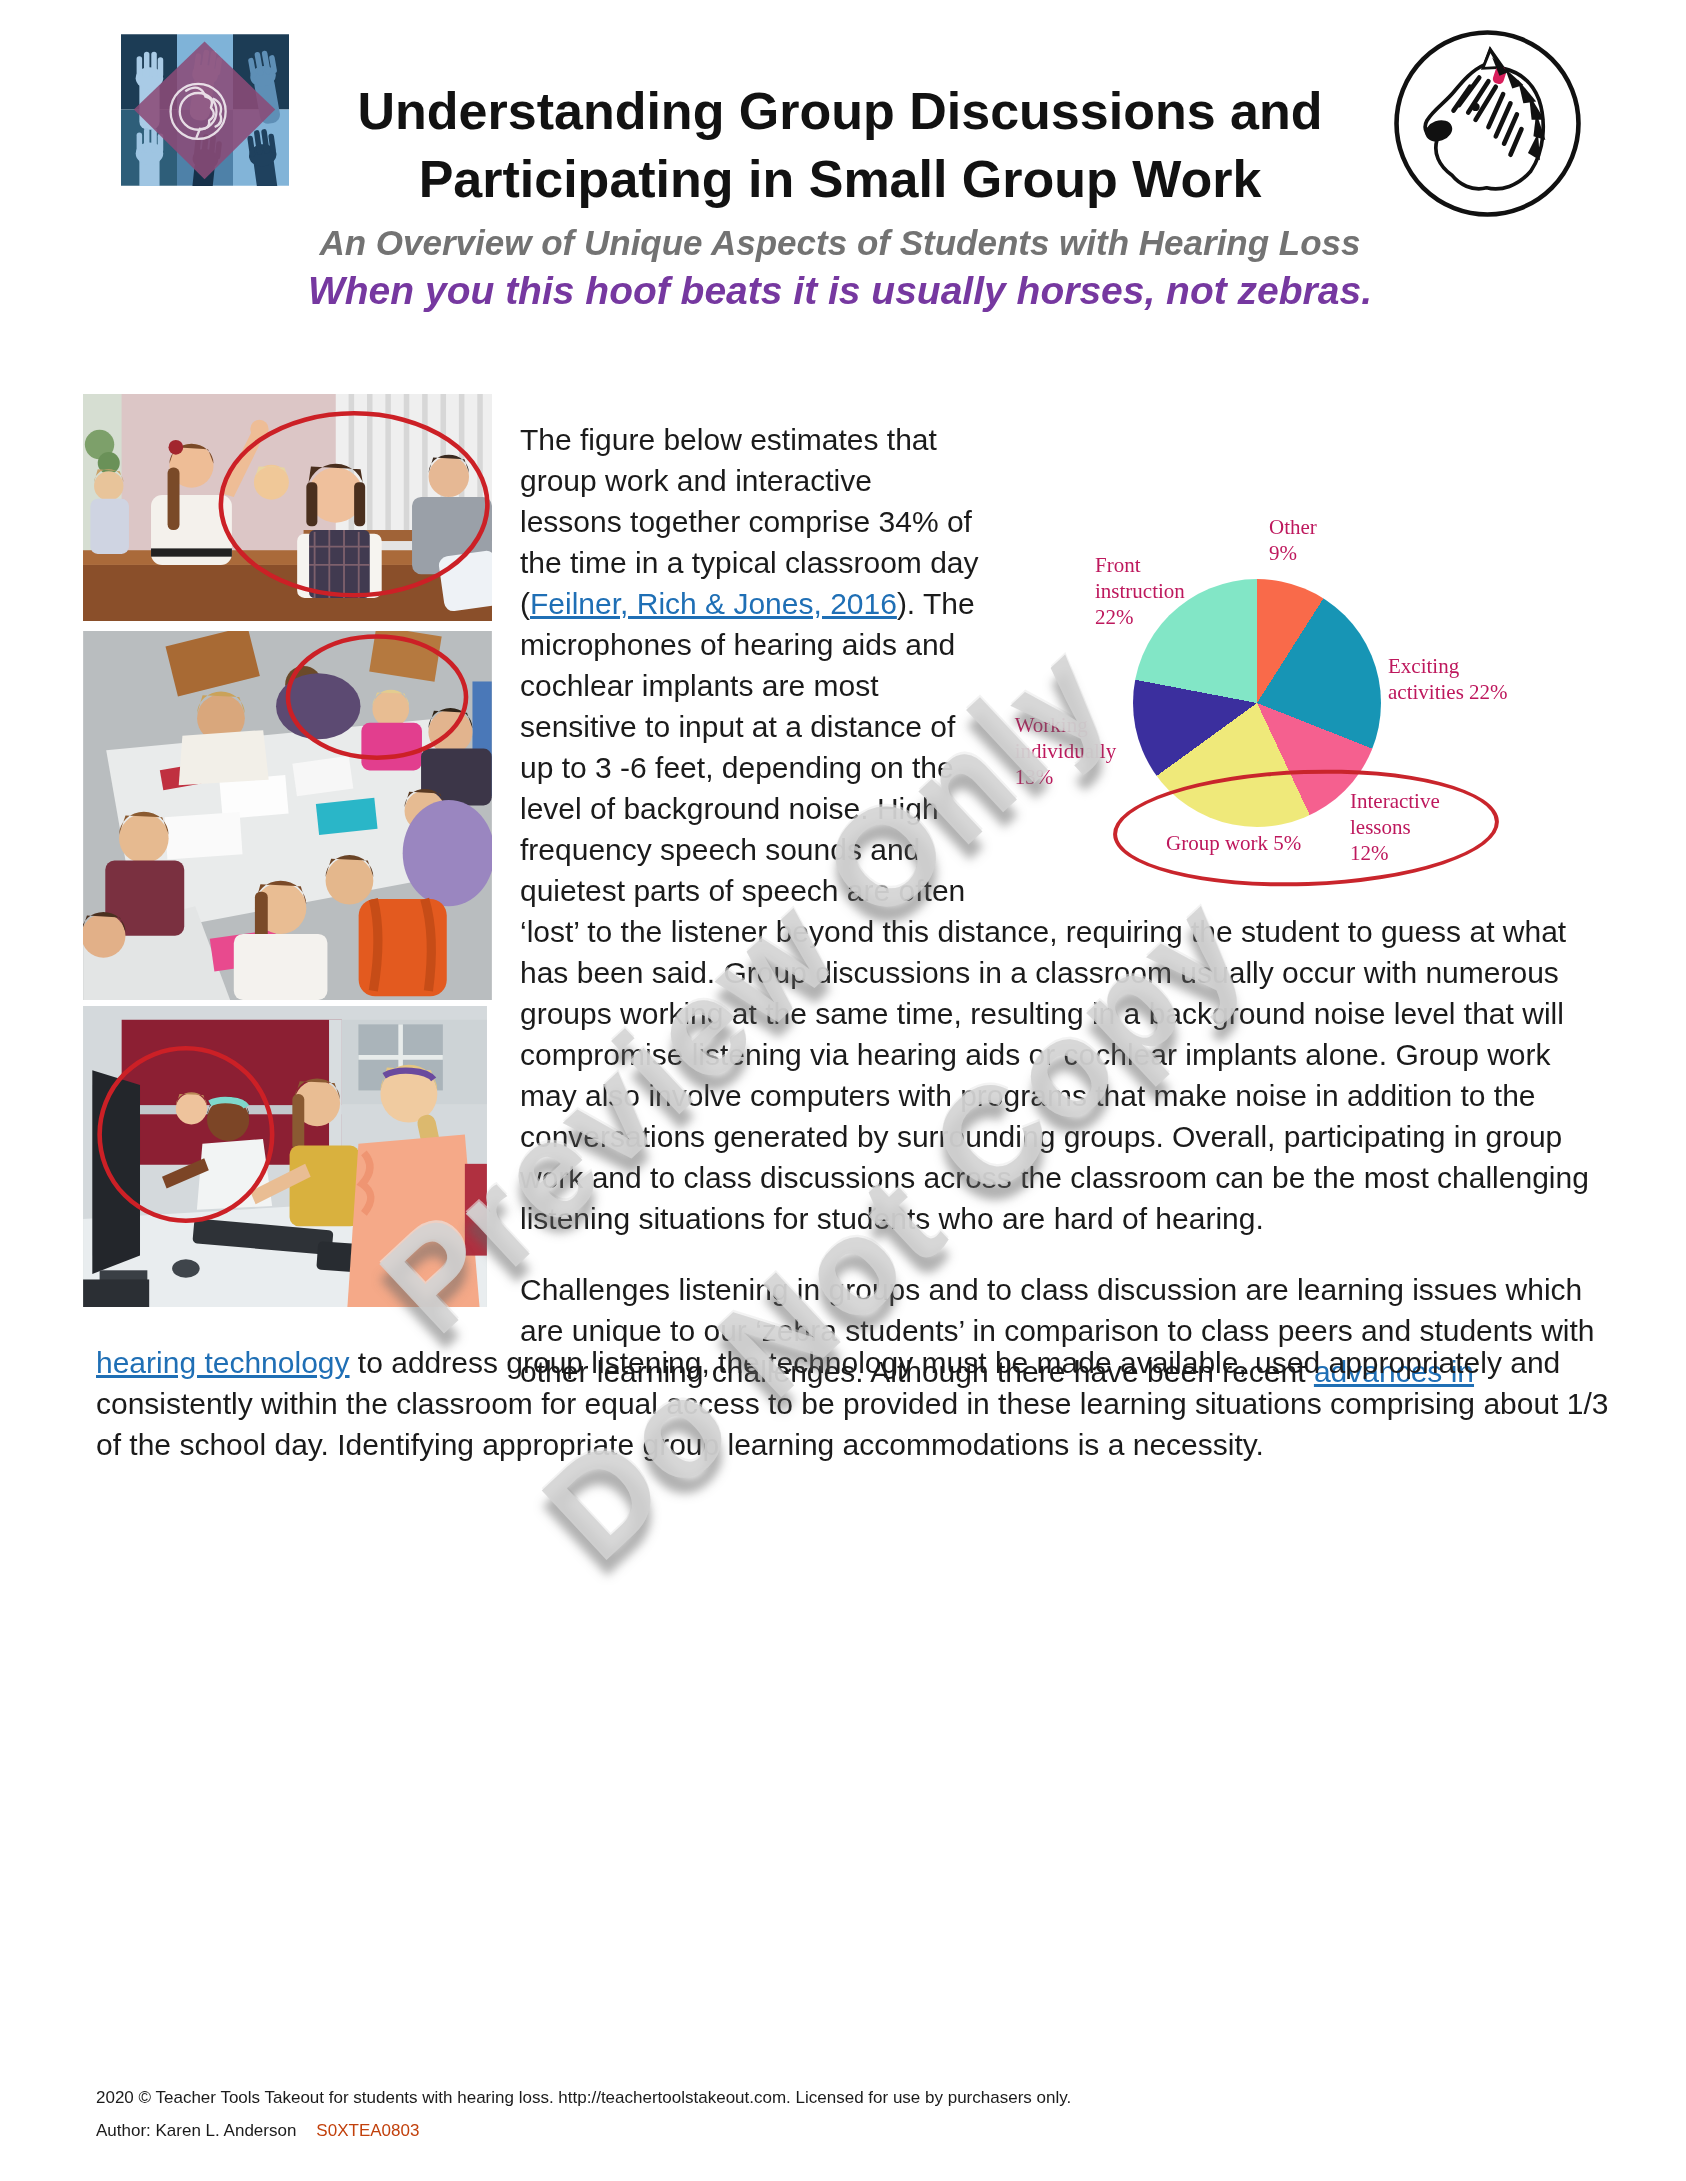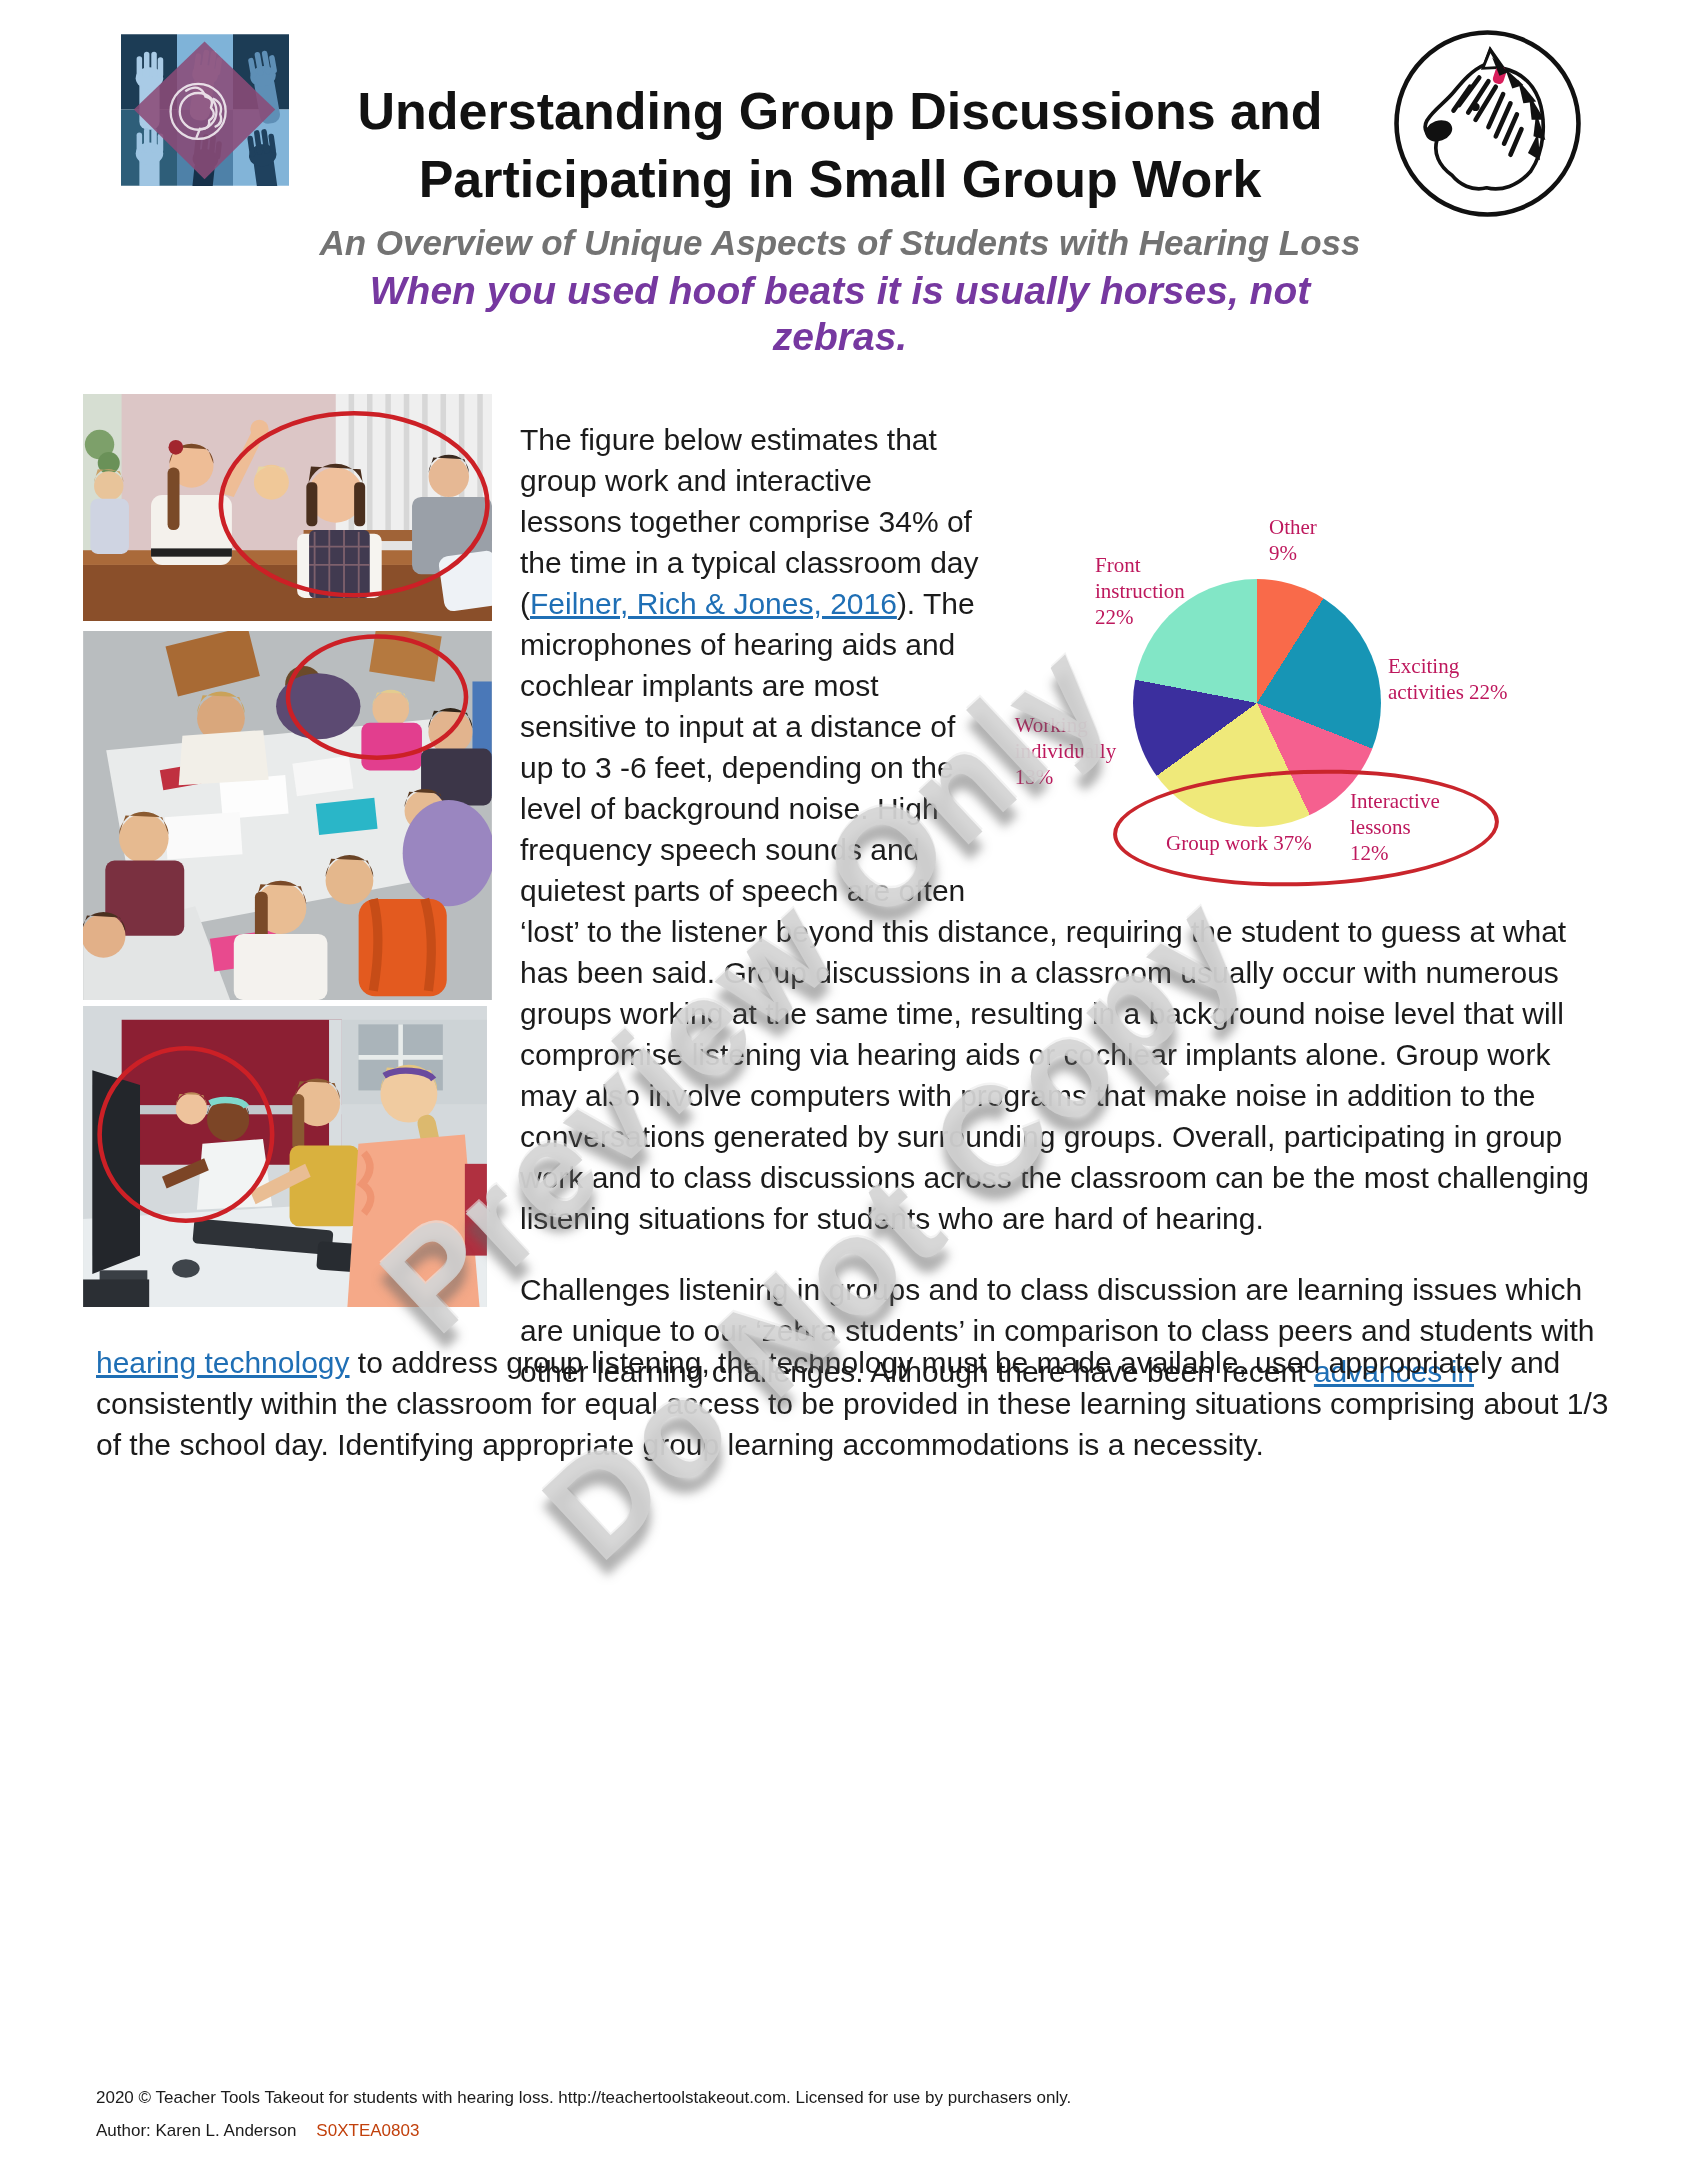--- a/index.html
+++ b/index.html
@@ -123,21 +123,21 @@
         <path d="M70,62 q16,-10 22,6 q10,2 6,12 q7,8 -2,14 q1,10 -10,9 l-4,10"></path>
         <path d="M100,70 q12,5 8,17 q4,10 -6,14"></path>
       </g>
     </svg>
   </div>
 
   <div class="header-block">
     <div class="title-line">Understanding Group Discussions and</div>
     <div class="title-line">Participating in Small Group Work</div>
     <div class="subtitle">An Overview of Unique Aspects of Students with Hearing Loss</div>
-    <div class="tagline" id="tagline" style="color: rgb(118, 56, 160);">When you used hoof beats it is usually horses, not zebras.</div>
+    <div class="tagline" id="tagline" style="color: rgb(118, 56, 160);">When you this hoof beats it is usually horses, not zebras.</div>
   </div>
 
   <div class="zebra-logo">
     <svg width="193" height="195" viewBox="0 0 210 212">
       <circle cx="105" cy="106" r="99" fill="#ffffff" stroke="#111" stroke-width="5"></circle>
       <path d="M66,162 C52,152 46,138 50,124 C40,122 34,112 39,103 C46,91 58,84 68,72 C78,60 88,48 102,42 L108,26 L122,46 C140,50 154,62 161,80 C169,104 167,136 152,158 C138,174 120,180 104,176 C88,180 74,172 66,162 Z" fill="#ffffff" stroke="#111" stroke-width="4"></path>
       <ellipse cx="52" cy="114" rx="15" ry="11" fill="#111" transform="rotate(-20 52 114)"></ellipse>
       <circle cx="92" cy="88" r="4.5" fill="#111"></circle>
       <polygon points="100,46 108,26 119,45" fill="#fff" stroke="#111" stroke-width="3"></polygon>
       <rect x="112" y="44" width="12" height="19" rx="5" fill="#D81E5B" transform="rotate(18 118 54)"></rect>
@@ -313,21 +313,21 @@
 instruction
 22%</div>
       <div class="chart-label lbl-exciting">Exciting
 activities 22%</div>
       <div class="chart-label lbl-working">Working
 individually
 13%</div>
       <div class="chart-label lbl-interactive">Interactive
 lessons
 12%</div>
-      <div class="chart-label lbl-group">Group work 37%</div>
+      <div class="chart-label lbl-group">Group work 5%</div>
       <div class="pie" style="background: conic-gradient(rgb(249, 106, 74) 0%, rgb(249, 106, 74) 9%, rgb(23, 149, 181) 9%, rgb(23, 149, 181) 31%, rgb(245, 96, 143) 31%, rgb(245, 96, 143) 43%, rgb(239, 233, 122) 43%, rgb(239, 233, 122) 65%, rgb(59, 47, 158) 65%, rgb(59, 47, 158) 78%, rgb(130, 230, 198) 78%, rgb(130, 230, 198) 100%);"></div>
       <div class="chart-ellipse"></div>
     </div>
     <p>
       <span>The figure below estimates that group work and interactive lessons together comprise 34% of the time in a typical classroom day (</span><a class="doc-link" href="#">Feilner, Rich &amp; Jones, 2016</a><span>).  The microphones of hearing aids and cochlear implants are most sensitive to input at a distance of up to 3 -6 feet, depending on the level of background noise. High frequency speech sounds and quietest parts of speech are often ‘lost’ to the listener beyond this distance, requiring the student to guess at what has been said. Group discussions in a classroom usually occur with numerous groups working at the same time, resulting in a background noise level that will compromise listening via hearing aids or cochlear implants alone. Group work may also involve computers with programs that make noise in addition to the conversations generated by surrounding groups. Overall, participating in group work and to class discussions across the classroom can be the most challenging listening situations for students who are hard of hearing.</span>
     </p>
     <p class="para2a">
       <span>Challenges listening in groups and to class discussion are learning issues which are unique to our ‘zebra students’ in comparison to class peers and students with other learning challenges. Although there have been recent </span><a class="doc-link" href="#">advances in</a>
     </p>
   </div>

